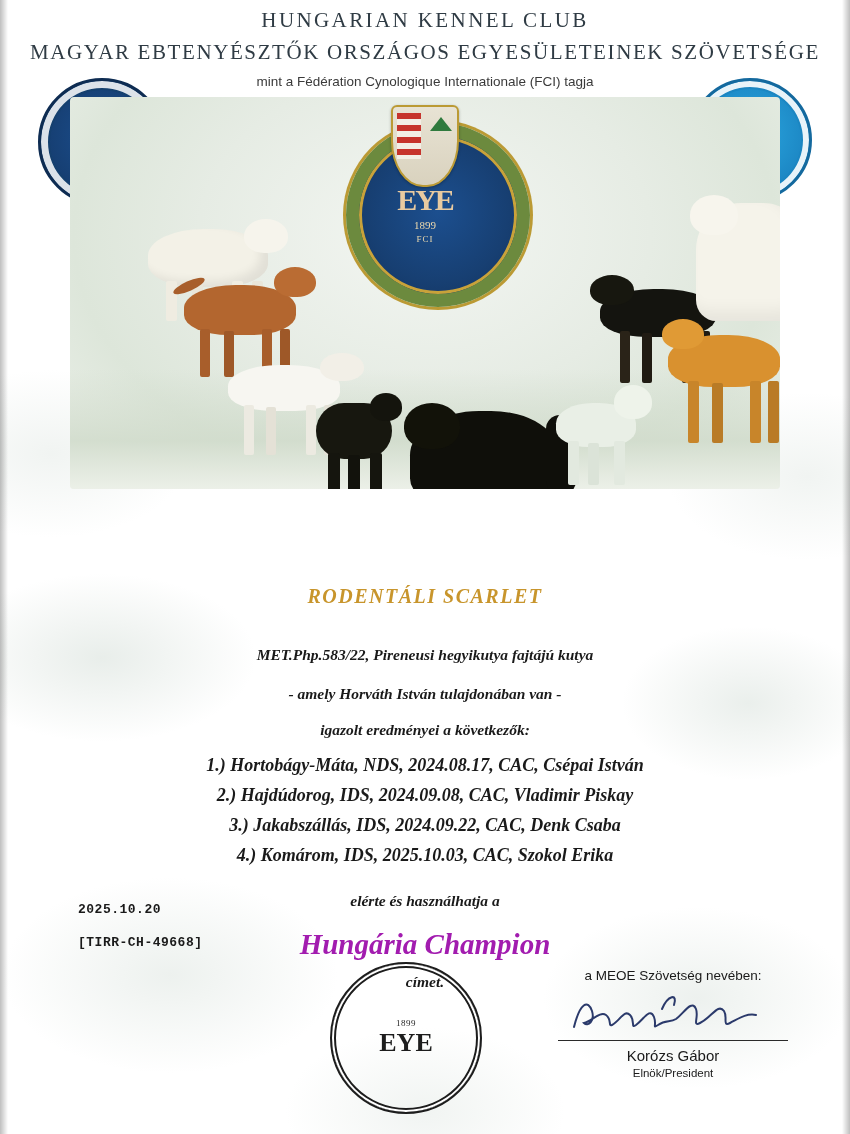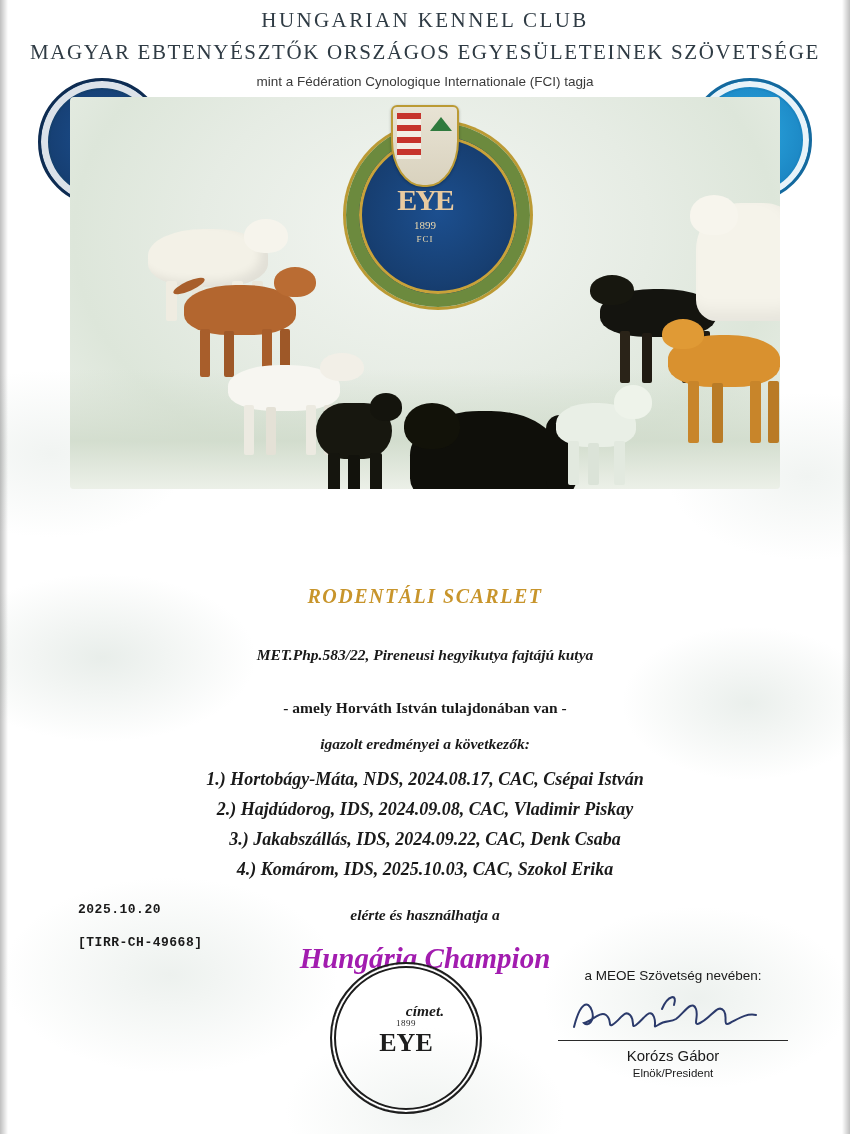--- a/index.html
+++ b/index.html
@@ -199,22 +199,23 @@
     letter-spacing: 1.5px;
   }
   .reg-line {
     margin-top: 38px;
     font-size: 15.5px;
     font-style: italic;
     font-weight: bold;
     color: #1a1a1a;
   }
   .owner-line {
-    margin-top: 35px;
+    margin-top: 21px;
     font-size: 15.5px;
+    font-style: italic;
     font-weight: bold;
   }
   .results-intro {
     margin-top: 18px;
     font-size: 15.5px;
     font-style: italic;
     font-weight: bold;
   }
   .results {
     margin-top: 16px;
@@ -232,21 +233,21 @@
     font-weight: bold;
   }
   .title-award {
     margin-top: 18px;
     font-size: 29px;
     font-weight: bold;
     font-style: italic;
     color: #a21caf;
   }
   .title-suffix {
-    margin-top: 27px;
+    margin-top: 12px;
     font-size: 15.5px;
     font-style: italic;
     font-weight: bold;
   }
 
   
   .issue-block {
     position: absolute;
     left: 78px;
     top: 902px;

